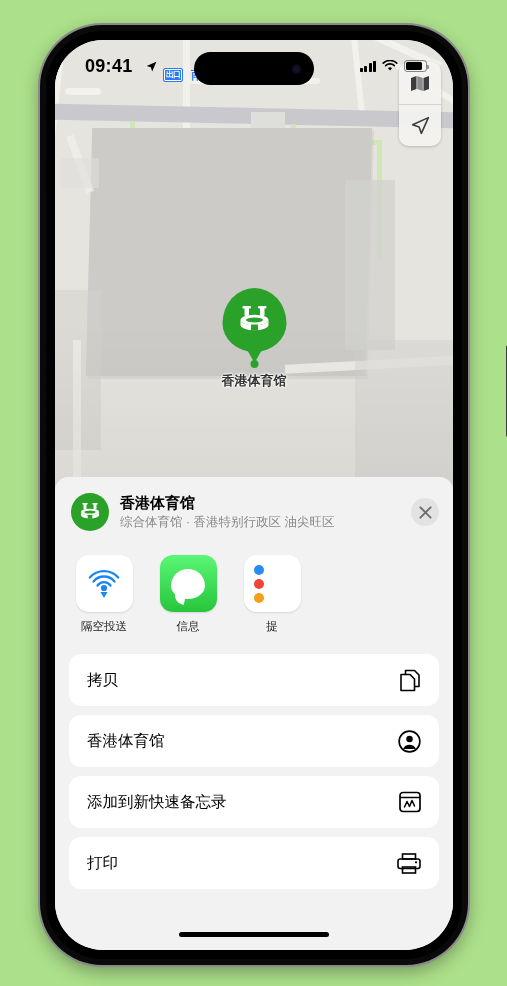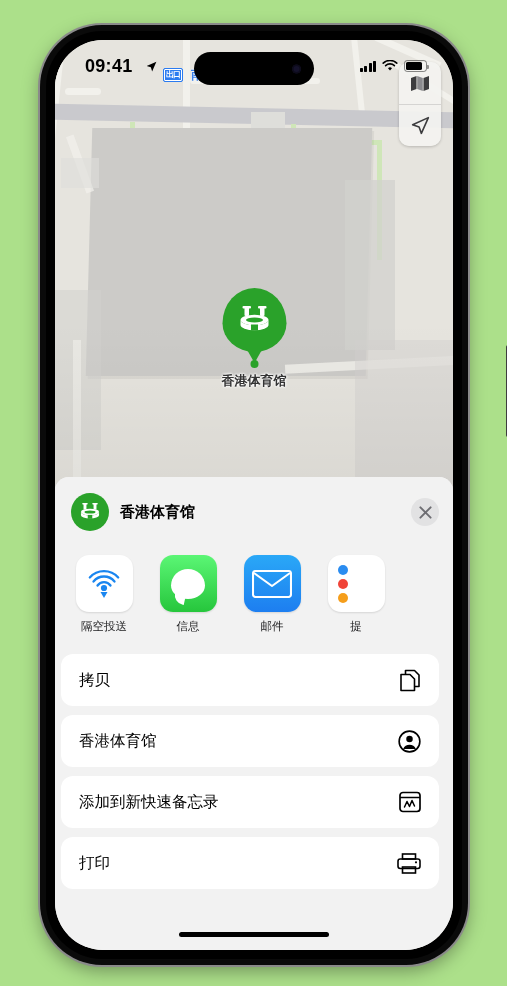--- a/index.html
+++ b/index.html
@@ -223,21 +223,21 @@
   .ic-notes{background:#fff;}
   .notes-top{height:18px;background:linear-gradient(180deg,#f9c53d,#f6b42a);}
   .notes-perf{height:4px;background:repeating-linear-gradient(90deg,#fff 0 2px,#e4e0d4 2px 4px);}
   .notes-line{height:1px;background:#d9d9d9;margin:11px 4px 0 4px;}
   
   .ic-reminders{background:#fff;display:flex;flex-direction:column;
                 justify-content:center;gap:4px;padding-left:10px;}
   .rem-dot{width:10px;height:10px;border-radius:50%;}
 
   
-  .actions { padding: 8px 14px 0 6px; }
+  .actions { padding: 8px 14px 0 14px; }
   .action-group {
     background:#fff; border-radius:12px; margin-bottom:9px; overflow:hidden;
   }
   .action-row {
     display:flex; align-items:center; justify-content:space-between;
     padding: 0 18px; height:52px;
   }
   .action-label { font-size:15.5px; color:#000; }
   .action-icon { color:#000; display:flex; align-items:center; }
 
@@ -361,20 +361,21 @@
             <rect x="5" y="1" width="8.5" height="2.4" rx="1" fill="#fff"></rect>
             <rect x="20.5" y="1" width="8.5" height="2.4" rx="1" fill="#fff"></rect>
             <ellipse cx="17" cy="15" rx="14" ry="5.2" fill="#fff"></ellipse>
             <ellipse cx="17" cy="15" rx="8.5" ry="2.4" fill="#2aa22a"></ellipse>
             <path d="M3 15 v5 a14 5.2 0 0 0 28 0 v-5 a14 5.2 0 0 1 -28 0 z" fill="#fff"></path>
             <rect x="13.5" y="19.5" width="7" height="6" fill="#2aa22a"></rect>
           </svg>
         </div>
         <div class="sheet-titles">
           <div class="sheet-title">香港体育馆</div>
+          <div class="sheet-sub">综合体育馆 · 香港特别行政区 油尖旺区</div>
         </div>
         <div class="close-btn">
           <svg width="13" height="13" viewBox="0 0 14 14">
             <path d="M1.5 1.5 L12.5 12.5 M12.5 1.5 L1.5 12.5" stroke="#6e6e73" stroke-width="2.1" stroke-linecap="round"></path>
           </svg>
         </div>
       </div>
 
       <div class="apps-row">
 
@@ -391,29 +392,20 @@
           <div class="app-label">隔空投送</div>
         </div>
 
         <div class="app">
           <div class="app-icon ic-messages">
             <div class="msg-bubble"></div>
           </div>
           <div class="app-label">信息</div>
         </div>
 
-        <div class="app">
-          <div class="app-icon ic-mail">
-            <svg width="40" height="28" viewBox="0 0 40 28">
-              <rect x="1" y="1" width="38" height="26" rx="2.5" fill="none" stroke="#fff" stroke-width="2.1"></rect>
-              <path d="M2 3 L20 16 L38 3" fill="none" stroke="#fff" stroke-width="2.1" stroke-linejoin="round"></path>
-            </svg>
-          </div>
-          <div class="app-label">邮件</div>
-        </div>
 
 
         <div class="app">
           <div class="app-icon ic-reminders">
             <div class="rem-dot" style="background:#2a8cf0"></div>
             <div class="rem-dot" style="background:#f04438"></div>
             <div class="rem-dot" style="background:#f59e1b"></div>
           </div>
           <div class="app-label">提</div>
         </div>

